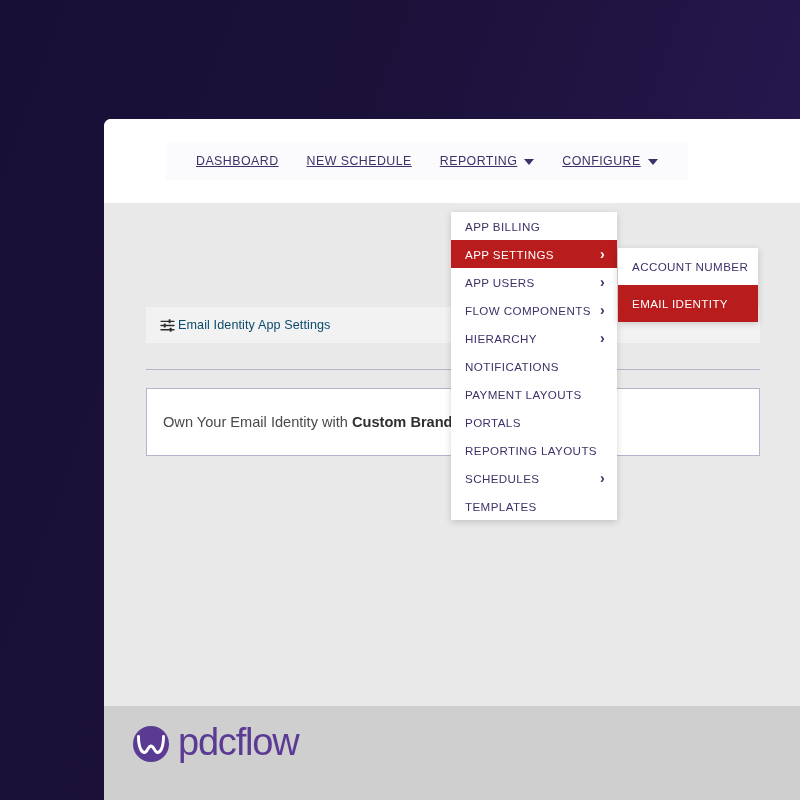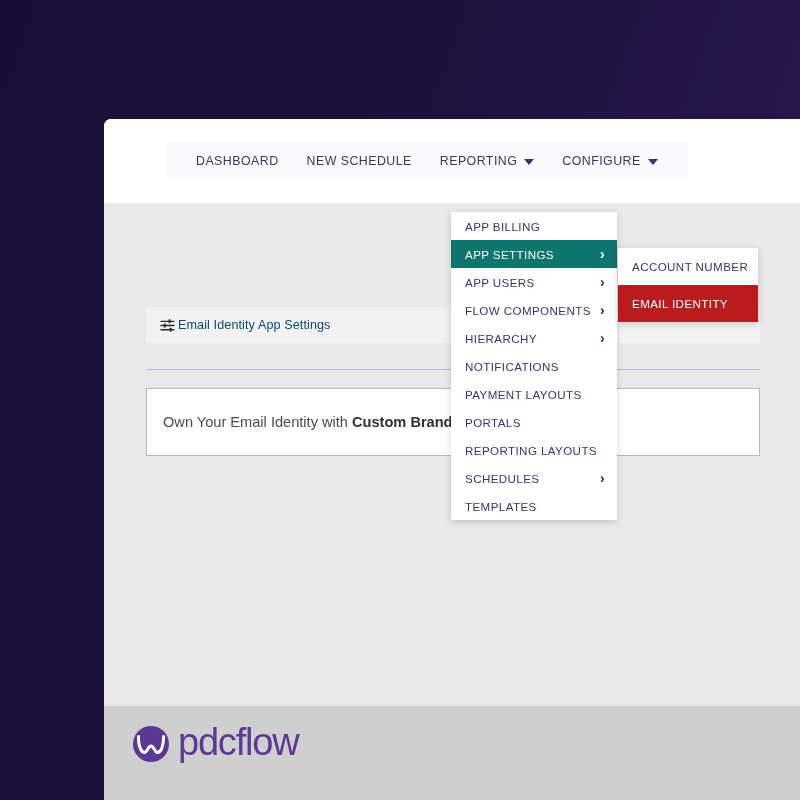--- a/index.html
+++ b/index.html
@@ -59,20 +59,21 @@
     display: flex;
     align-items: center;
     gap: 7px;
     padding: 0 14px;
     height: 38px;
     color: #3f3068;
     font-size: 12.4px;
     letter-spacing: 0.45px;
     white-space: nowrap;
     cursor: pointer;
+    text-decoration: underline;
   }
   .caret-down {
     width: 0;
     height: 0;
     border-left: 5px solid transparent;
     border-right: 5px solid transparent;
     border-top: 6px solid #3f3068;
     display: inline-block;
     margin-top: 2px;
   }
@@ -179,21 +180,21 @@
     padding: 0 12px 0 14px;
     box-sizing: border-box;
     color: #3f3068;
     font-size: 11.6px;
     letter-spacing: 0.4px;
     white-space: nowrap;
     cursor: pointer;
     background: #ffffff;
   }
   .menu-item.active {
-    background: #0f766e;
+    background: #b91c1c;
     color: #ffffff;
   }
   .chev {
     font-size: 14px;
     line-height: 1;
     font-weight: bold;
     margin-left: 8px;
   }
 
   

